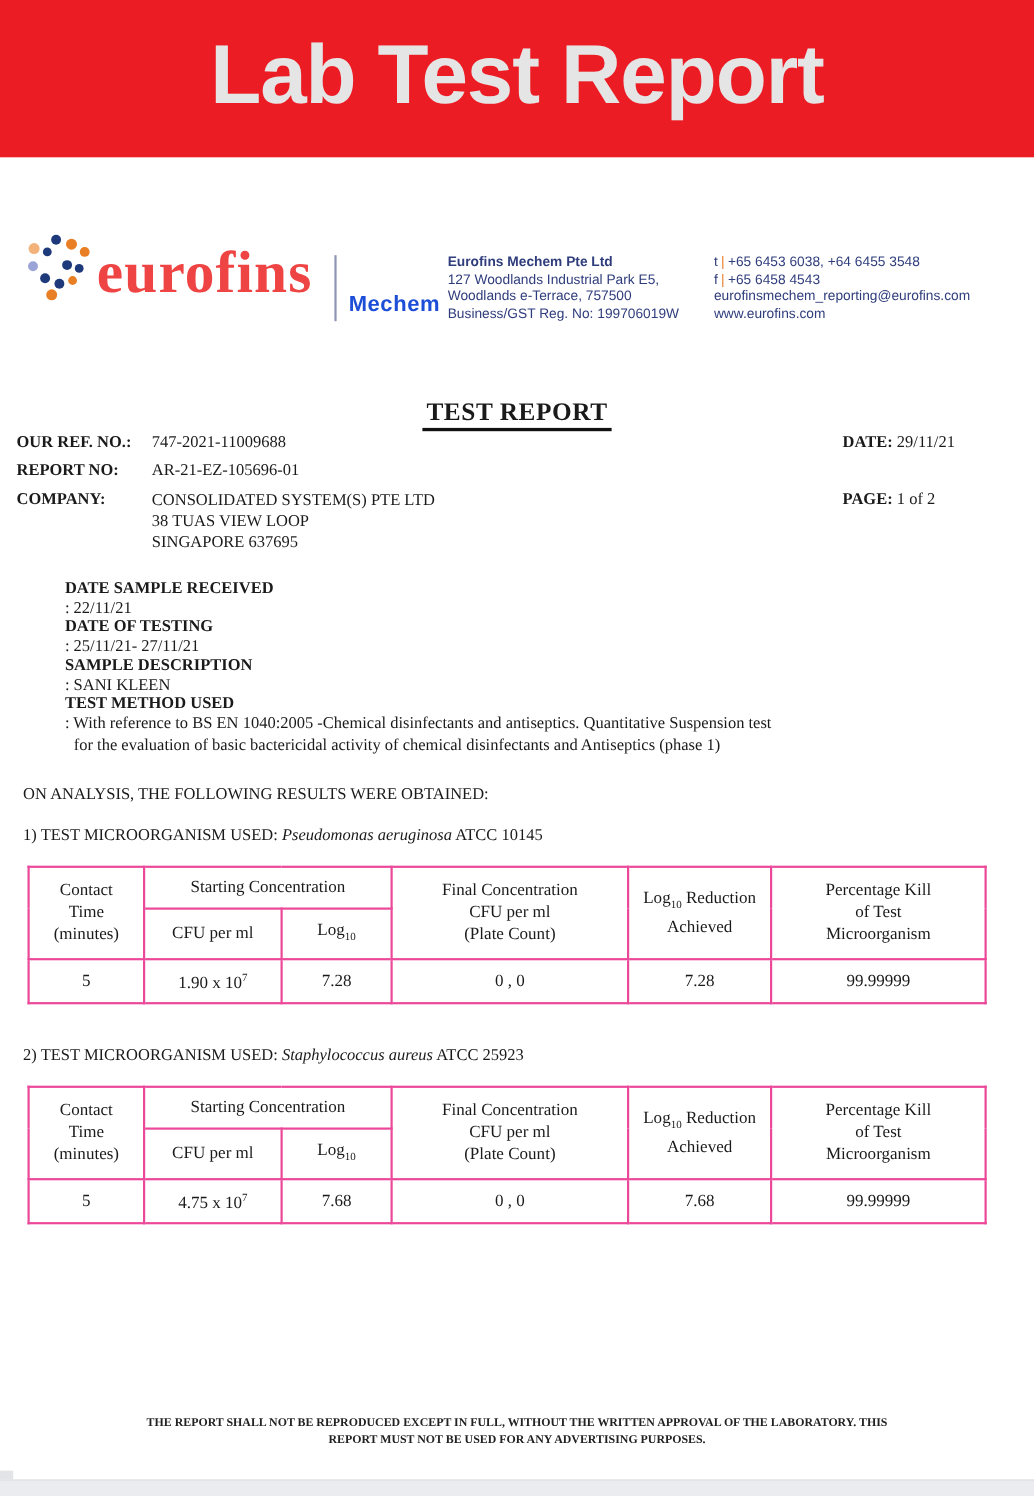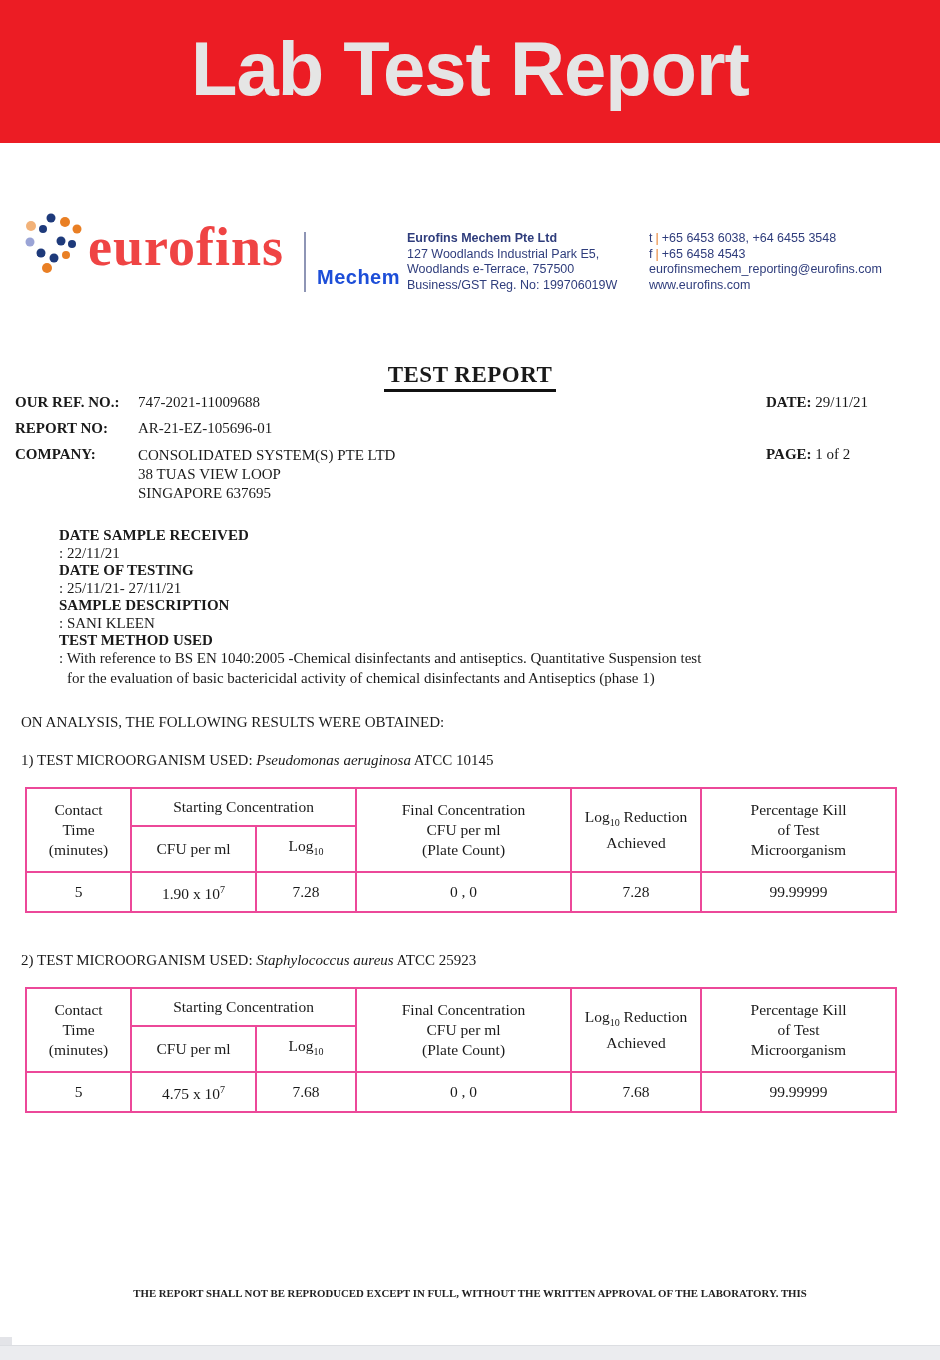--- a/index.html
+++ b/index.html
@@ -307,18 +307,19 @@
       <td>7.68</td>
       <td>0 , 0</td>
       <td>7.68</td>
       <td>99.99999</td>
     </tr>
   </tbody>
     </table>
 
   <div class="footer-disclaimer">
     <div>THE REPORT SHALL NOT BE REPRODUCED EXCEPT IN FULL, WITHOUT THE WRITTEN APPROVAL OF THE LABORATORY. THIS</div>
+    <div>REPORT MUST NOT BE USED FOR ANY ADVERTISING PURPOSES.</div>
   </div>
 
   <div class="bottom-notch"></div>
   <div class="bottom-strip"></div>
 
 </div>
 
 </body></html>

